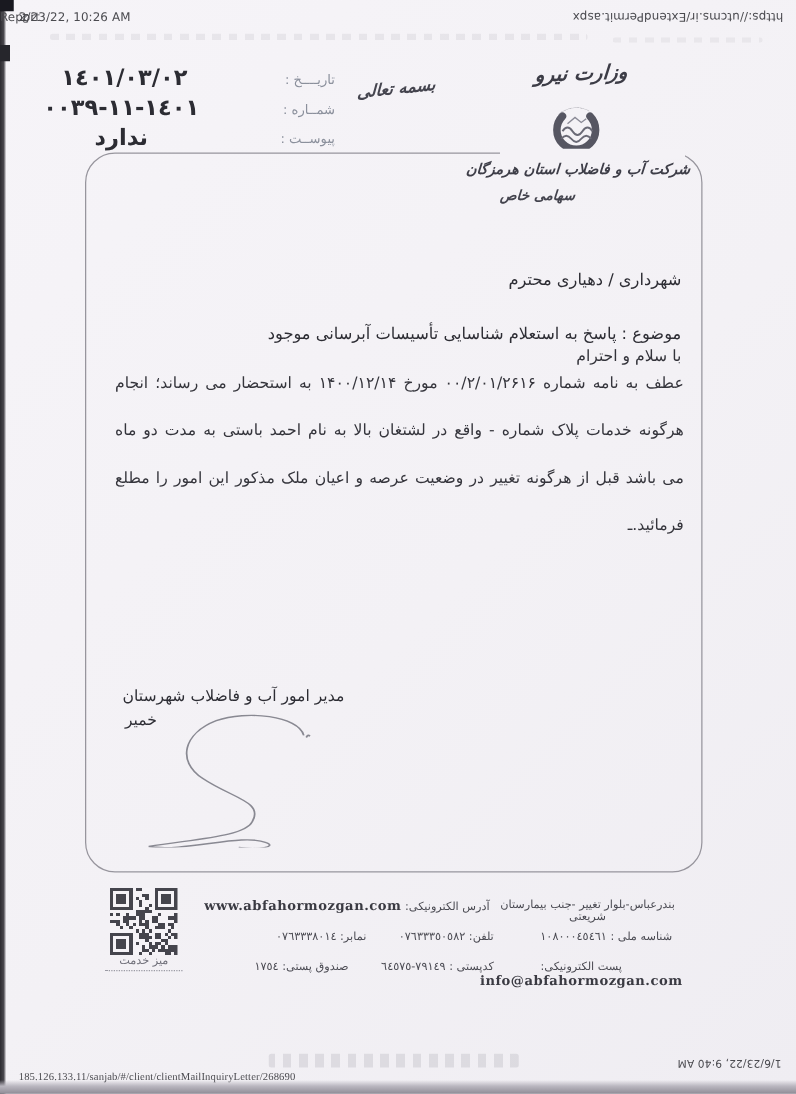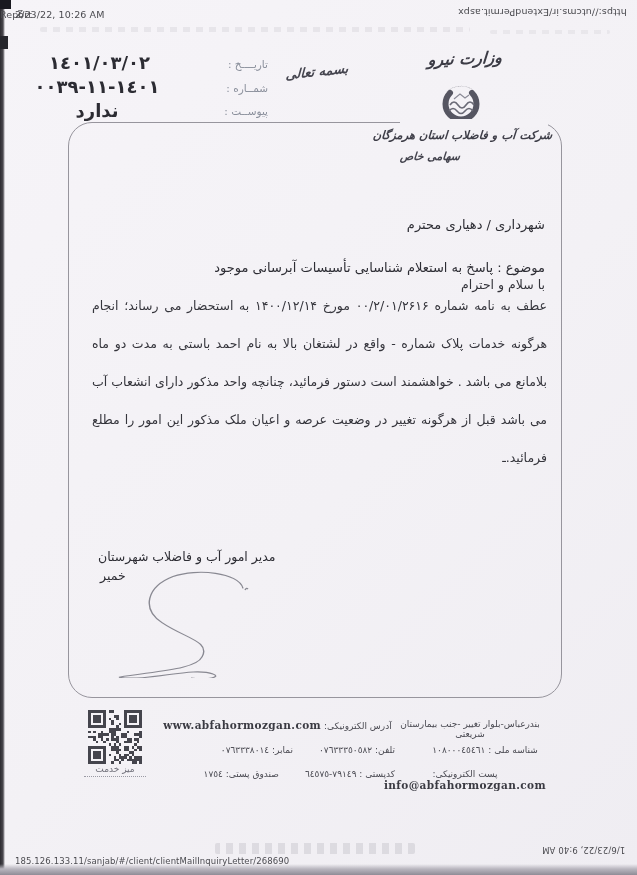--- a/index.html
+++ b/index.html
@@ -99,21 +99,20 @@
   <div class="abs frame"></div>
   <div class="abs frame-gap"></div>
 
   <div class="abs fa body-txt bold" style="left:95px;top:177px;width:450px;text-align:right;font-size:13px;">شهرداری / دهیاری محترم</div>
   <div class="abs fa body-txt bold" style="left:95px;top:220px;width:450px;text-align:right;font-size:13px;">موضوع : پاسخ به استعلام شناسایی تأسیسات آبرسانی موجود</div>
   <div class="abs fa body-txt" style="left:95px;top:277px;width:450px;text-align:right;">با سلام و احترام</div>
 
   <div class="abs fa" style="left:92px;top:298px;width:455px;">
     <div class="pline">عطف به نامه شماره ۰۰/۲/۰۱/۲۶۱۶ مورخ ۱۴۰۰/۱۲/۱۴ به استحضار می رساند؛ انجام</div>
     <div class="pline">هرگونه خدمات پلاک شماره - واقع در لشتغان بالا به نام احمد باستی به مدت دو ماه</div>
-    <div class="pline">بلامانع می باشد . خواهشمند است دستور فرمائید، چنانچه واحد مذکور دارای انشعاب آب</div>
     <div class="pline">می باشد قبل از هرگونه تغییر در وضعیت عرصه و اعیان ملک مذکور این امور را مطلع</div>
     <div class="pline last">فرمائید.ـ</div>
   </div>
 
   <div class="abs fa body-txt bold" style="left:98px;top:509px;width:215px;text-align:left;letter-spacing:1px;">مدیر امور آب و فاضلاب شهرستان</div>
   <div class="abs fa body-txt bold" style="left:100px;top:528px;width:60px;text-align:left;letter-spacing:1px;">خمیر</div>
 
   <div class="abs" style="left:95px;top:568px;width:175px;height:110px;">
     <svg width="175" height="110" viewBox="0 0 175 110">
       <path class="sig-line" d="M148 26 C144 6 102 0 78 11 C52 24 46 52 67 70 C90 90 116 94 107 114 C101 130 62 132 24 140 C54 146 98 126 118 136 C127 140 112 144 96 141" transform="scale(1,0.78)"></path>
@@ -279,17 +278,17 @@
       </g>
       <g fill="#45454d">
         <rect x="2" y="2" width="3" height="3"></rect>
         <rect x="16" y="2" width="3" height="3"></rect>
         <rect x="2" y="16" width="3" height="3"></rect>
       </g>
     </svg>
   </div>
   <div class="abs fa qr-caption" style="left:84px;top:764px;width:62px;text-align:center;border-bottom:1px dotted #9a9aa4;padding-bottom:2px;">میز خدمت</div>
 
-  <div class="abs print-txt" style="left:15px;top:856px;font-size:8.5px;">185.126.133.11/sanjab/#/client/clientMailInquiryLetter/268690</div>
+  <div class="abs print-txt" style="left:15px;top:856px;font-size:8.5px;font-family:Liberation Serif, serif;">185.126.133.11/sanjab/#/client/clientMailInquiryLetter/268690</div>
   <div class="abs smudge rot180" style="left:215px;top:843px;width:200px;height:11px;opacity:.55;"></div>
   <div class="abs print-txt rot180" style="right:12px;top:845px;font-size:8.5px;">1/6/23/22, 9:40 AM</div>
 
 </div>
 
 </body></html>

